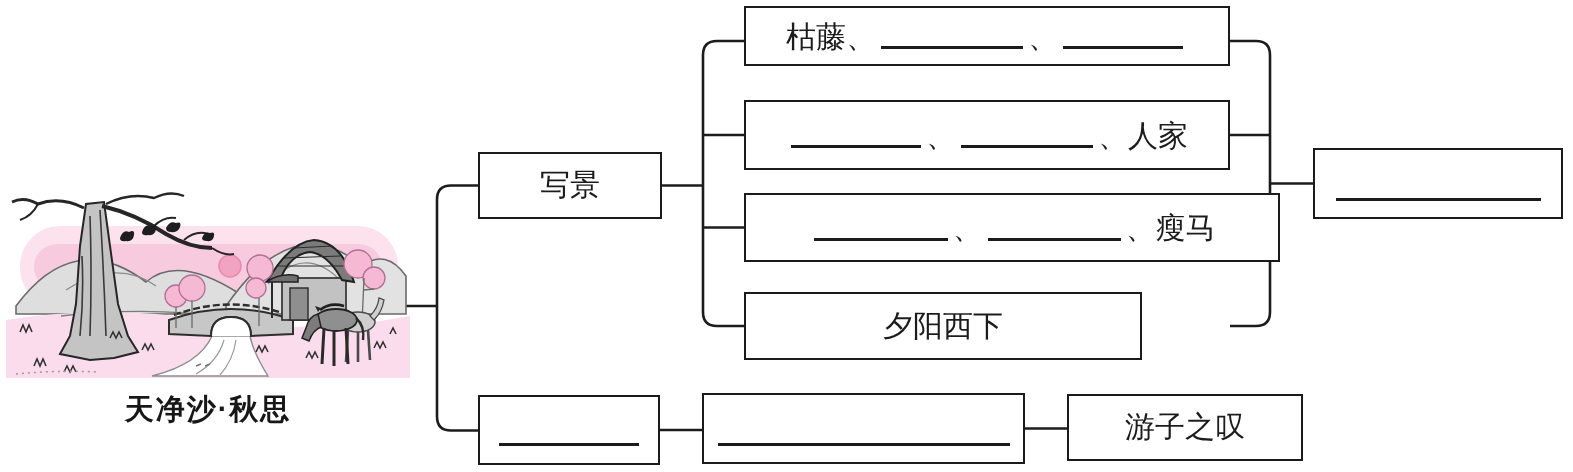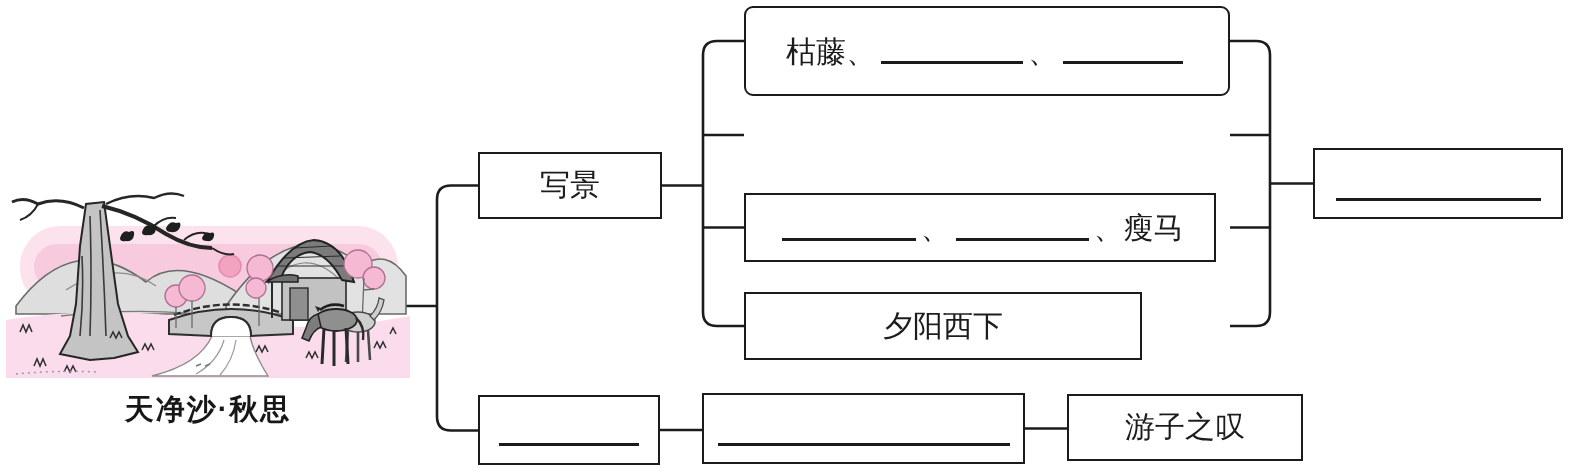--- a/index.html
+++ b/index.html
@@ -26,23 +26,23 @@
     display:inline-block;height:0.95em;border-bottom:3px solid #1b1b1b;
     margin:0 5px;transform:translateY(3px);
   }
   .box--blankonly{align-items:flex-end;}
   .box--blankonly .seg-blank{height:0;margin:0;transform:none;}
   .box--summary{padding-bottom:9px;}
   .box--bottom1{padding-bottom:10px;}
   .box--bottom2{padding-bottom:9px;}
   
   .box-xiejing{left:478px;top:152px;width:184px;height:67px;}
-  .box-scene1{left:744px;top:6px;width:486px;height:90px;border-radius:9px;}
+  .box-scene1{left:744px;top:6px;width:486px;height:60px;}
   .box-scene2{left:744px;top:100px;width:486px;height:70px;}
-  .box-scene3{left:744px;top:193px;width:472px;height:69px;}
+  .box-scene3{left:744px;top:193px;width:536px;height:69px;}
   .box-scene4{left:744px;top:292px;width:398px;height:68px;}
   .box-summary{left:1313px;top:148px;width:250px;height:71px;}
   .box-bottom1{left:478px;top:395px;width:182px;height:70px;}
   .box-bottom2{left:702px;top:393px;width:323px;height:71px;}
   .box-bottom3{left:1067px;top:394px;width:236px;height:67px;}
 </style>
 </head>
 <body>
 
 <div class="canvas">
@@ -162,20 +162,23 @@
   <div class="caption">天净沙·秋思</div>
 
   <div class="box box-xiejing">
     <span class="box-line"><span class="seg-text">写景</span></span>
   </div>
 
   <div class="box box-scene1">
     <span class="box-line"><span class="seg-text">枯藤、</span><span class="seg-blank" style="width: 142px;"></span><span class="seg-text">、</span><span class="seg-blank" style="width: 120px;"></span></span>
   </div>
 
+  <div class="box box-scene2">
+    <span class="box-line"><span class="seg-blank" style="width: 130px;"></span><span class="seg-text">、</span><span class="seg-blank" style="width: 132px;"></span><span class="seg-text">、人家</span></span>
+  </div>
 
   <div class="box box-scene3">
     <span class="box-line"><span class="seg-blank" style="width: 134px;"></span><span class="seg-text">、</span><span class="seg-blank" style="width: 133px;"></span><span class="seg-text">、瘦马</span></span>
   </div>
 
   <div class="box box-scene4">
     <span class="box-line"><span class="seg-text">夕阳西下</span></span>
   </div>
 
   <div class="box box-summary box--blankonly box--summary">

